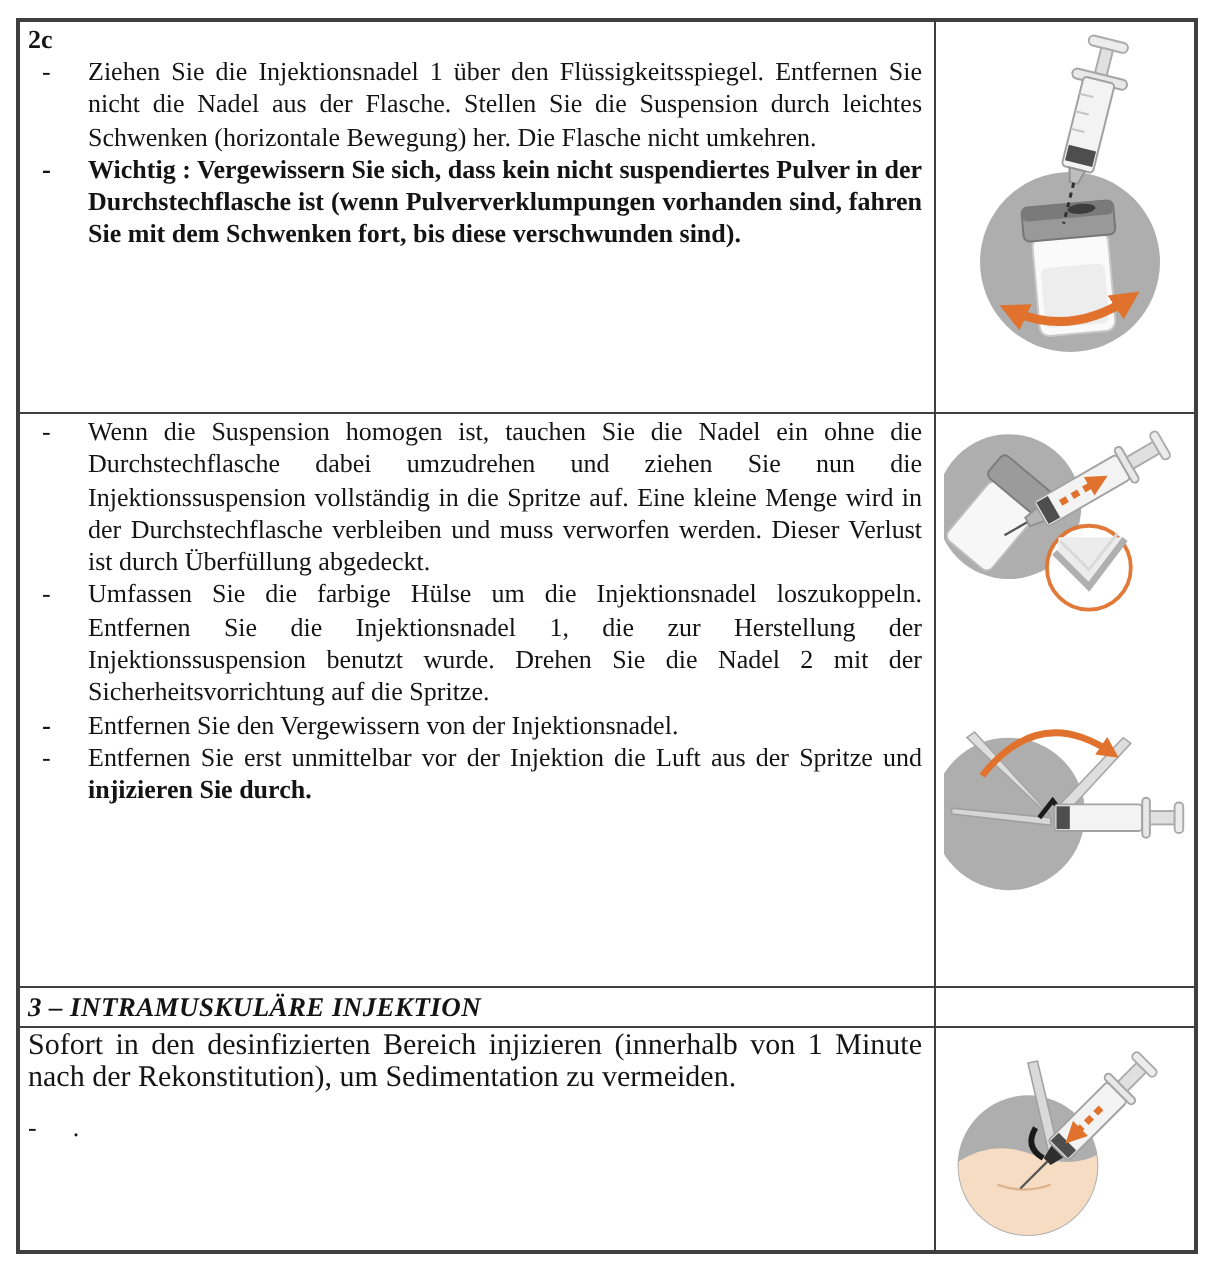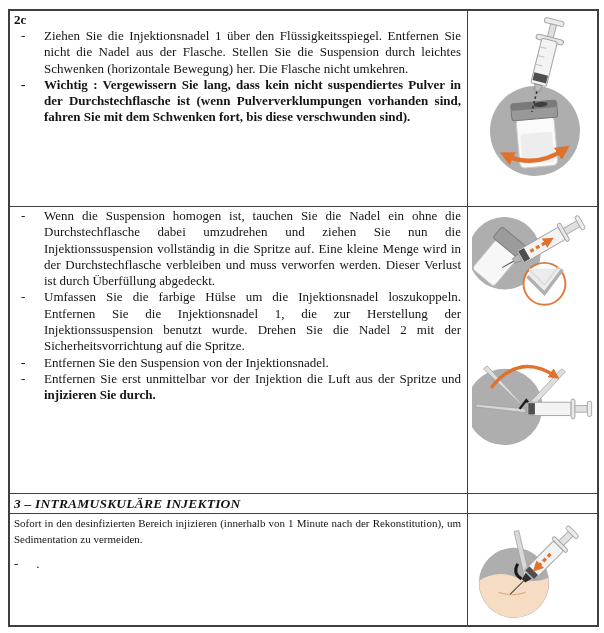--- a/index.html
+++ b/index.html
@@ -44,21 +44,21 @@
     padding-left:30px;
     text-align:justify;
   }
   .bullet .dash{position:absolute;left:7px;top:0;text-align:left;}
   .bullet.bold{font-weight:bold;}
   .bold-inline{font-weight:bold;}
   .h3-cell{
     font-size:13.5px;font-weight:bold;line-height:18px;
     padding:1px 6px 0 4px;letter-spacing:.2px;
   }
-  .para{font-size:11px;line-height:16.3px;text-align:justify;}
+  .para{font-size:15px;line-height:16.3px;text-align:justify;}
   .stray{font-size:13px;line-height:16.3px;margin-top:8px;}
   .stray .dot{margin-left:18px;}
   
   .gcircle{fill:var(--c-circle-gray);}
   .orange-stroke{stroke:var(--c-accent-orange);}
   .orange-fill{fill:var(--c-accent-orange);}
   .skin{fill:var(--c-skin-tone);}
   .img-2c{margin-top:4px;}
   .img-2d-a{margin-top:6px;}
   .img-2d-b{margin-top:52px;}
@@ -83,21 +83,21 @@
       <div class="text-cell">
         <div class="step-label">2c</div>
 
         <div class="bullet">
           <span class="dash">-</span><span>Ziehen Sie die Injektionsnadel 1 über den Flüssigkeitsspiegel. Entfernen Sie nicht die Nadel aus der Flasche. Stellen Sie die Suspension durch leichtes Schwenken (horizontale Bewegung) her. Die Flasche nicht umkehren.</span>
         </div>
         <div class="bullet">
           <span class="dash">-</span>
         </div>
         <div class="bullet bold">
-          <span class="dash">-</span><span>Wichtig : Vergewissern Sie lang, dass kein nicht suspendiertes Pulver in der Durchstechflasche ist (wenn Pulververklumpungen vorhanden sind, fahren Sie mit dem Schwenken fort, bis diese verschwunden sind).</span>
+          <span class="dash">-</span><span>Wichtig : Vergewissern Sie sich, dass kein nicht suspendiertes Pulver in der Durchstechflasche ist (wenn Pulververklumpungen vorhanden sind, fahren Sie mit dem Schwenken fort, bis diese verschwunden sind).</span>
         </div>
       </div>
 
       <div class="img-cell">
 
         <svg class="img-2c" width="120" height="186" viewBox="0 0 120 186">
           <circle class="gcircle" cx="62" cy="116" r="45"></circle>
           <g transform="rotate(-5 62 116)">
             <rect x="44" y="102" width="38" height="50" rx="5" fill="#fafafa" stroke="#c8c8c8"></rect>
             <rect x="47" y="118" width="32" height="30" rx="3" fill="#ededee"></rect>
@@ -128,21 +128,21 @@
         <div class="bullet">
           <span class="dash">-</span><span>Wenn die Suspension homogen ist, tauchen Sie die Nadel ein ohne die Durchstechflasche dabei umzudrehen und ziehen Sie nun die Injektionssuspension vollständig in die Spritze auf. Eine kleine Menge wird in der Durchstechflasche verbleiben und muss verworfen werden. Dieser Verlust ist durch Überfüllung abgedeckt.</span>
         </div>
         <div class="bullet">
           <span class="dash">-</span><span>Umfassen Sie die farbige Hülse um die Injektionsnadel loszukoppeln. Entfernen Sie die Injektionsnadel 1, die zur Herstellung der Injektionssuspension benutzt wurde.  Drehen Sie die Nadel 2 mit der Sicherheitsvorrichtung auf die Spritze.</span>
         </div>
         <div class="bullet">
           <span class="dash">-</span>
         </div>
         <div class="bullet">
-          <span class="dash">-</span><span>Entfernen Sie den Suspension von der Injektionsnadel.</span>
+          <span class="dash">-</span><span>Entfernen Sie den Vergewissern von der Injektionsnadel.</span>
         </div>
         <div class="bullet">
           <span class="dash">-</span><span>Entfernen Sie erst unmittelbar vor der Injektion die Luft aus der Spritze und </span><span class="bold-inline">injizieren Sie durch.</span>
         </div>
       </div>
 
       <div class="img-cell">
 
         <svg class="img-2d-a" width="122" height="94" viewBox="0 0 128 98">
           <circle class="gcircle" cx="34" cy="42" r="38"></circle>

